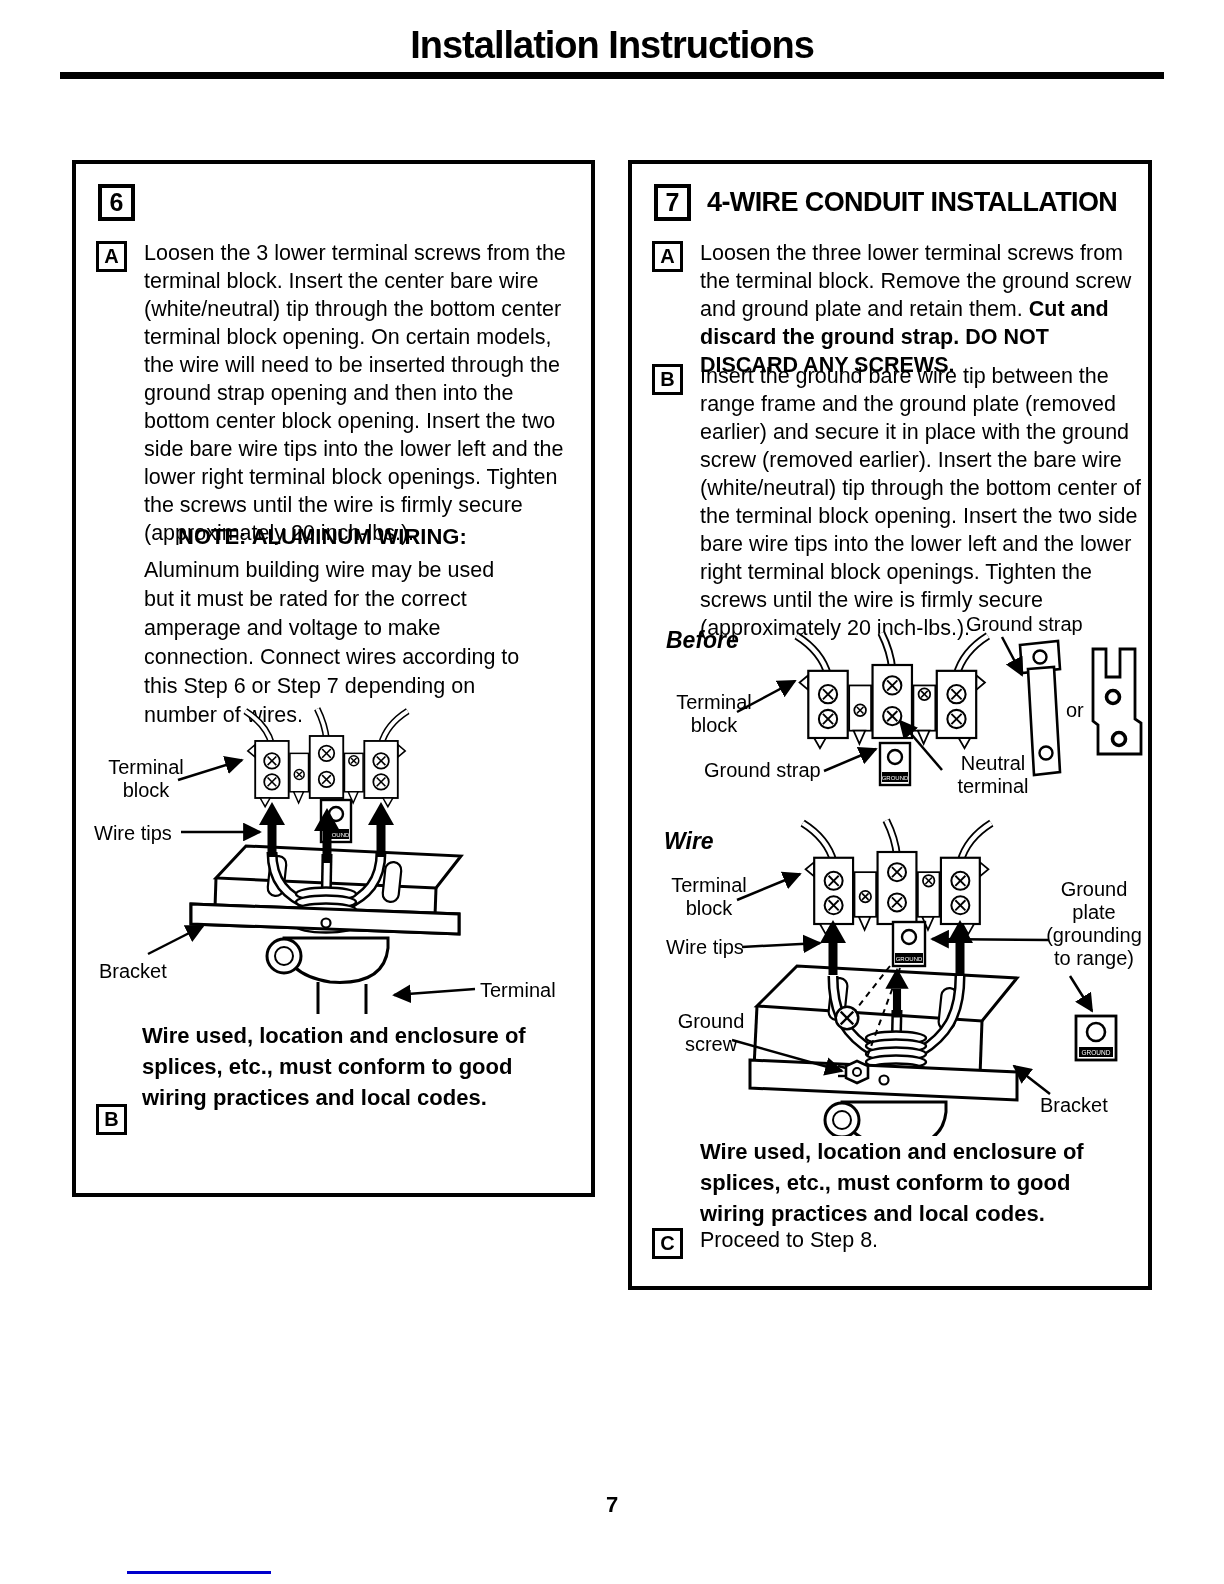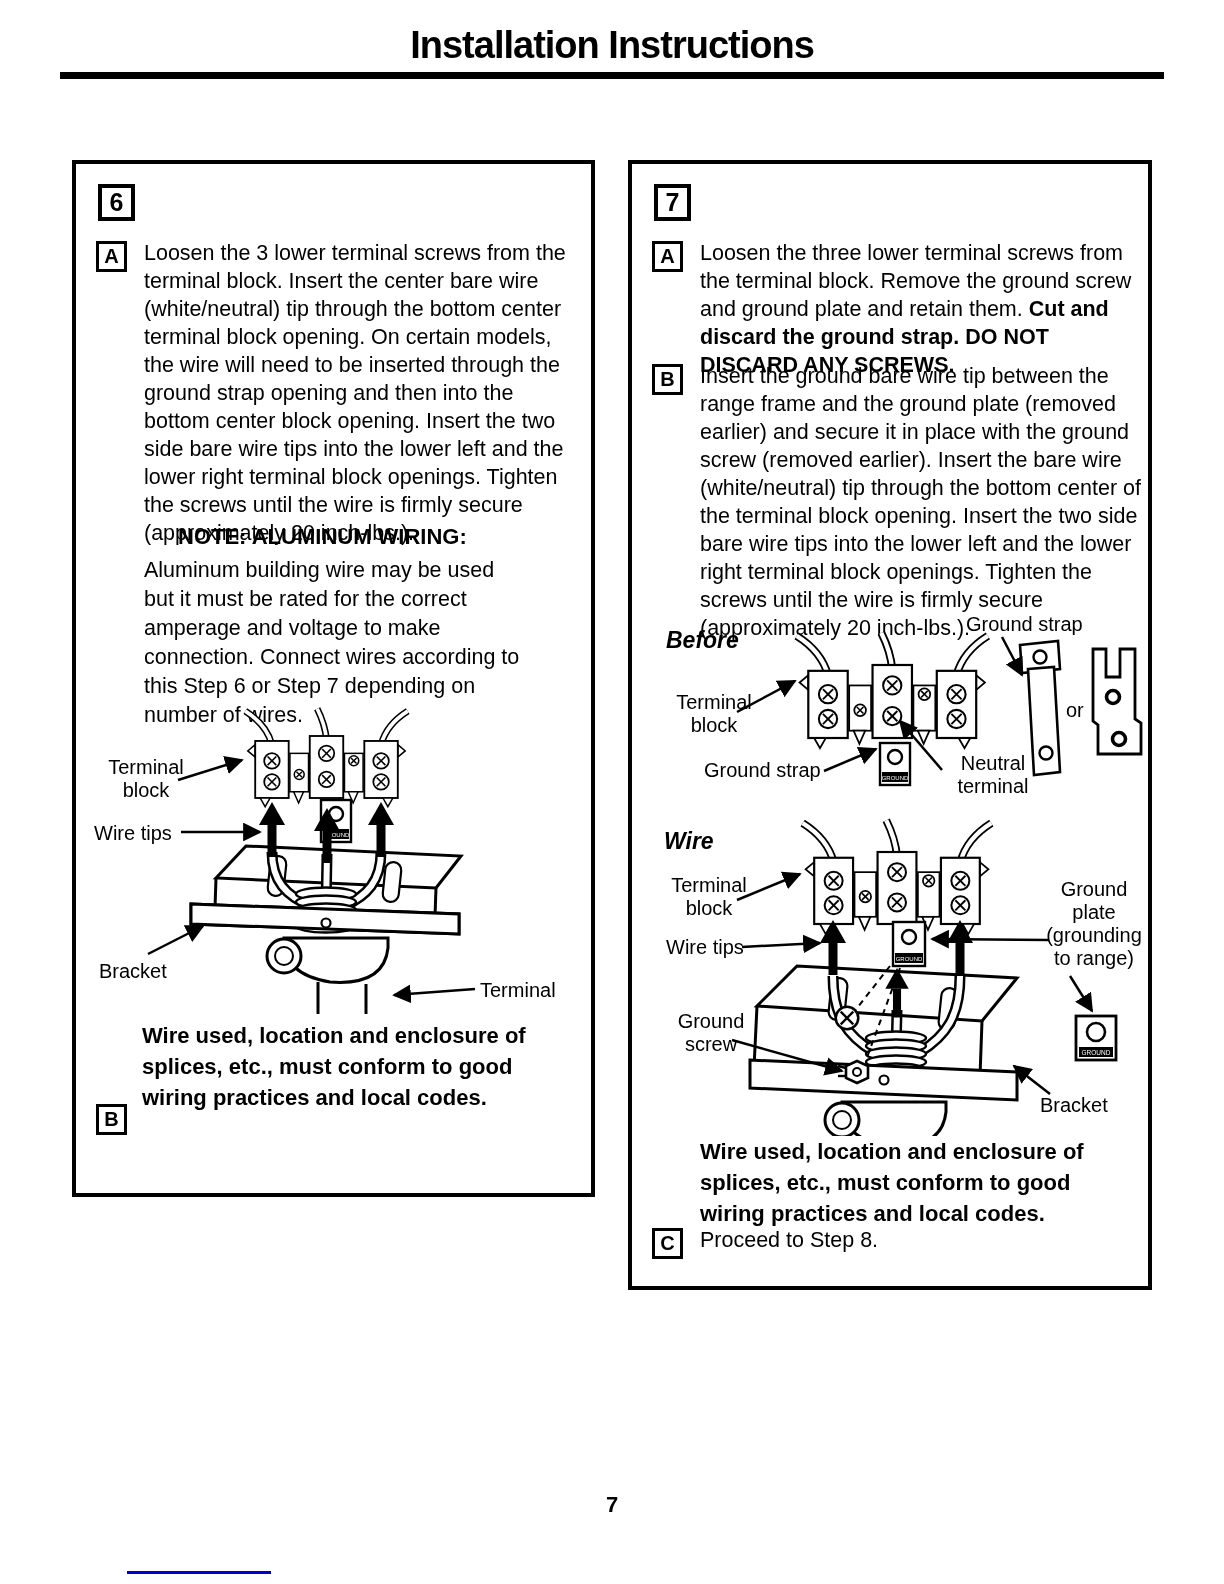--- a/index.html
+++ b/index.html
@@ -190,20 +190,21 @@
     <div class="caption" style="left:66px; top:856px; width:420px;">Wire used, location and enclosure of splices, etc., must conform to good wiring practices and local codes.</div>
 
     <div class="srow" style="top:938px;">
       <div class="slet">B</div>
     </div>
   </div>
 
   <div class="box box-right">
     <div class="hrow">
       <div class="hnum">7</div>
+      <div class="htitle">4-WIRE CONDUIT INSTALLATION</div>
     </div>
 
     <div class="srow" style="top:75px;">
       <div class="slet">A</div>
       <div class="stext" style="width:448px;"><span>Loosen the three lower terminal screws from the terminal block. Remove the ground screw and ground plate and retain them. </span><span style="font-weight:bold;">Cut and discard the ground strap. DO NOT DISCARD ANY SCREWS.</span></div>
     </div>
 
     <div class="srow" style="top:198px;">
       <div class="slet">B</div>
       <div class="stext" style="width:448px;">Insert the ground bare wire tip between the range frame and the ground plate (removed earlier) and secure it in place with the ground screw (removed earlier). Insert the bare wire (white/neutral) tip through the bottom center of the terminal block opening. Insert the two side bare wire tips into the lower left and the lower right terminal block openings. Tighten the screws until the wire is firmly secure (approximately 20 inch-lbs.).</div>

